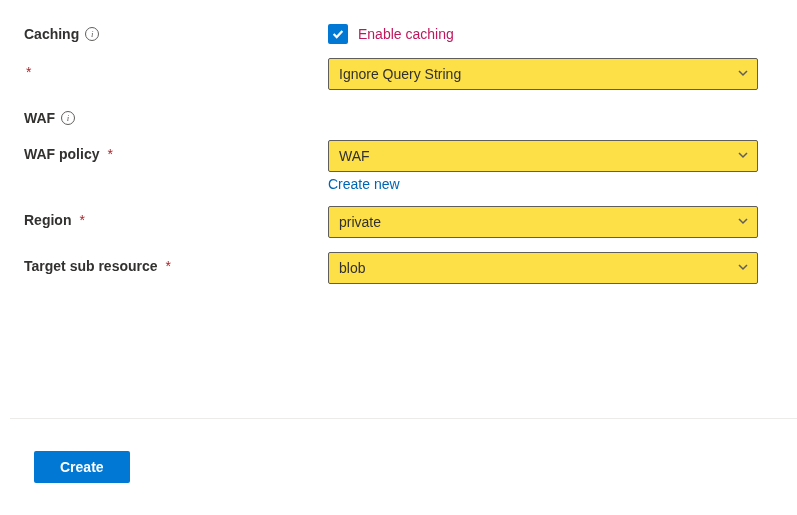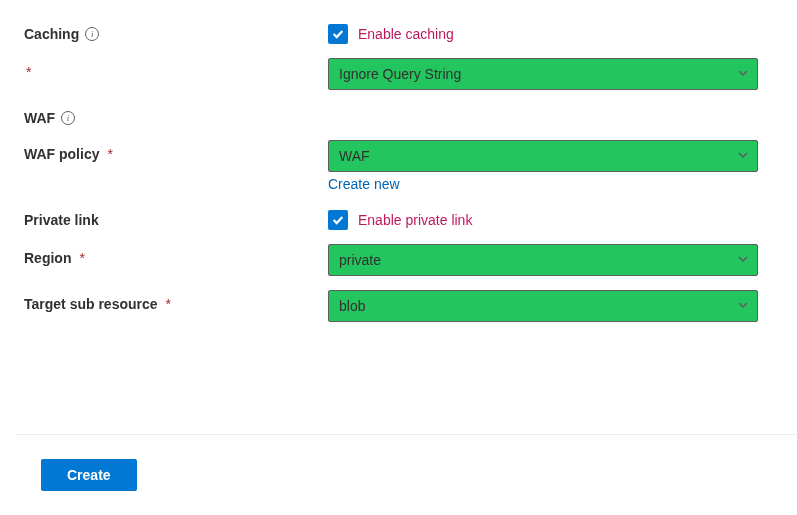--- a/index.html
+++ b/index.html
@@ -77,21 +77,21 @@
       fill: none;
     }
     .checkbox-label {
       color: #be185d;
     }
     .select {
       width: 100%;
       height: 32px;
       border: 1px solid #605e5c;
       border-radius: 2px;
-      background: #22c55e;
+      background: #fde047;
       padding: 0 30px 0 10px;
       display: flex;
       align-items: center;
       position: relative;
       cursor: pointer;
       font-size: 14px;
       color: #323130;
     }
     .select-chevron {
       position: absolute;
@@ -110,24 +110,24 @@
       color: #0065b3;
       font-size: 14px;
       cursor: pointer;
       margin-top: 4px;
       display: inline-block;
       text-align: center;
     }
     .footer {
       position: absolute;
       bottom: 0;
-      left: 17px;
+      left: 10px;
       right: 0;
       border-top: 1px solid #edebe9;
-      padding: 24px 24px;
+      padding: 32px 24px;
     }
     .btn-primary {
       background: #0078d4;
       color: #fff;
       border: none;
       padding: 8px 26px;
       font-size: 14px;
       font-weight: 600;
       border-radius: 2px;
       cursor: pointer;
@@ -190,35 +190,20 @@
         <span class="select-chevron">
           <svg viewBox="0 0 12 12">
               <polyline points="2,4 6,8 10,4"></polyline>
             </svg>
         </span>
       </div>
       <span class="link">Create new</span>
     </div>
   </div>
 
-  <div class="row">
-    <div class="label-col">
-      <span>Private link</span>
-    </div>
-    <div class="control-col">
-      <div class="checkbox-wrap">
-        <div class="checkbox">
-          <svg viewBox="0 0 16 16">
-              <polyline points="3,8 6.5,11.5 13,4.5"></polyline>
-            </svg>
-        </div>
-        <span class="checkbox-label">Enable private link</span>
-      </div>
-    </div>
-  </div>
 
   <div class="row">
     <div class="label-col">
       <span>Region</span>
       <span class="req">*</span>
     </div>
     <div class="control-col">
       <div class="select">
         <span>private</span>
         <span class="select-chevron">

